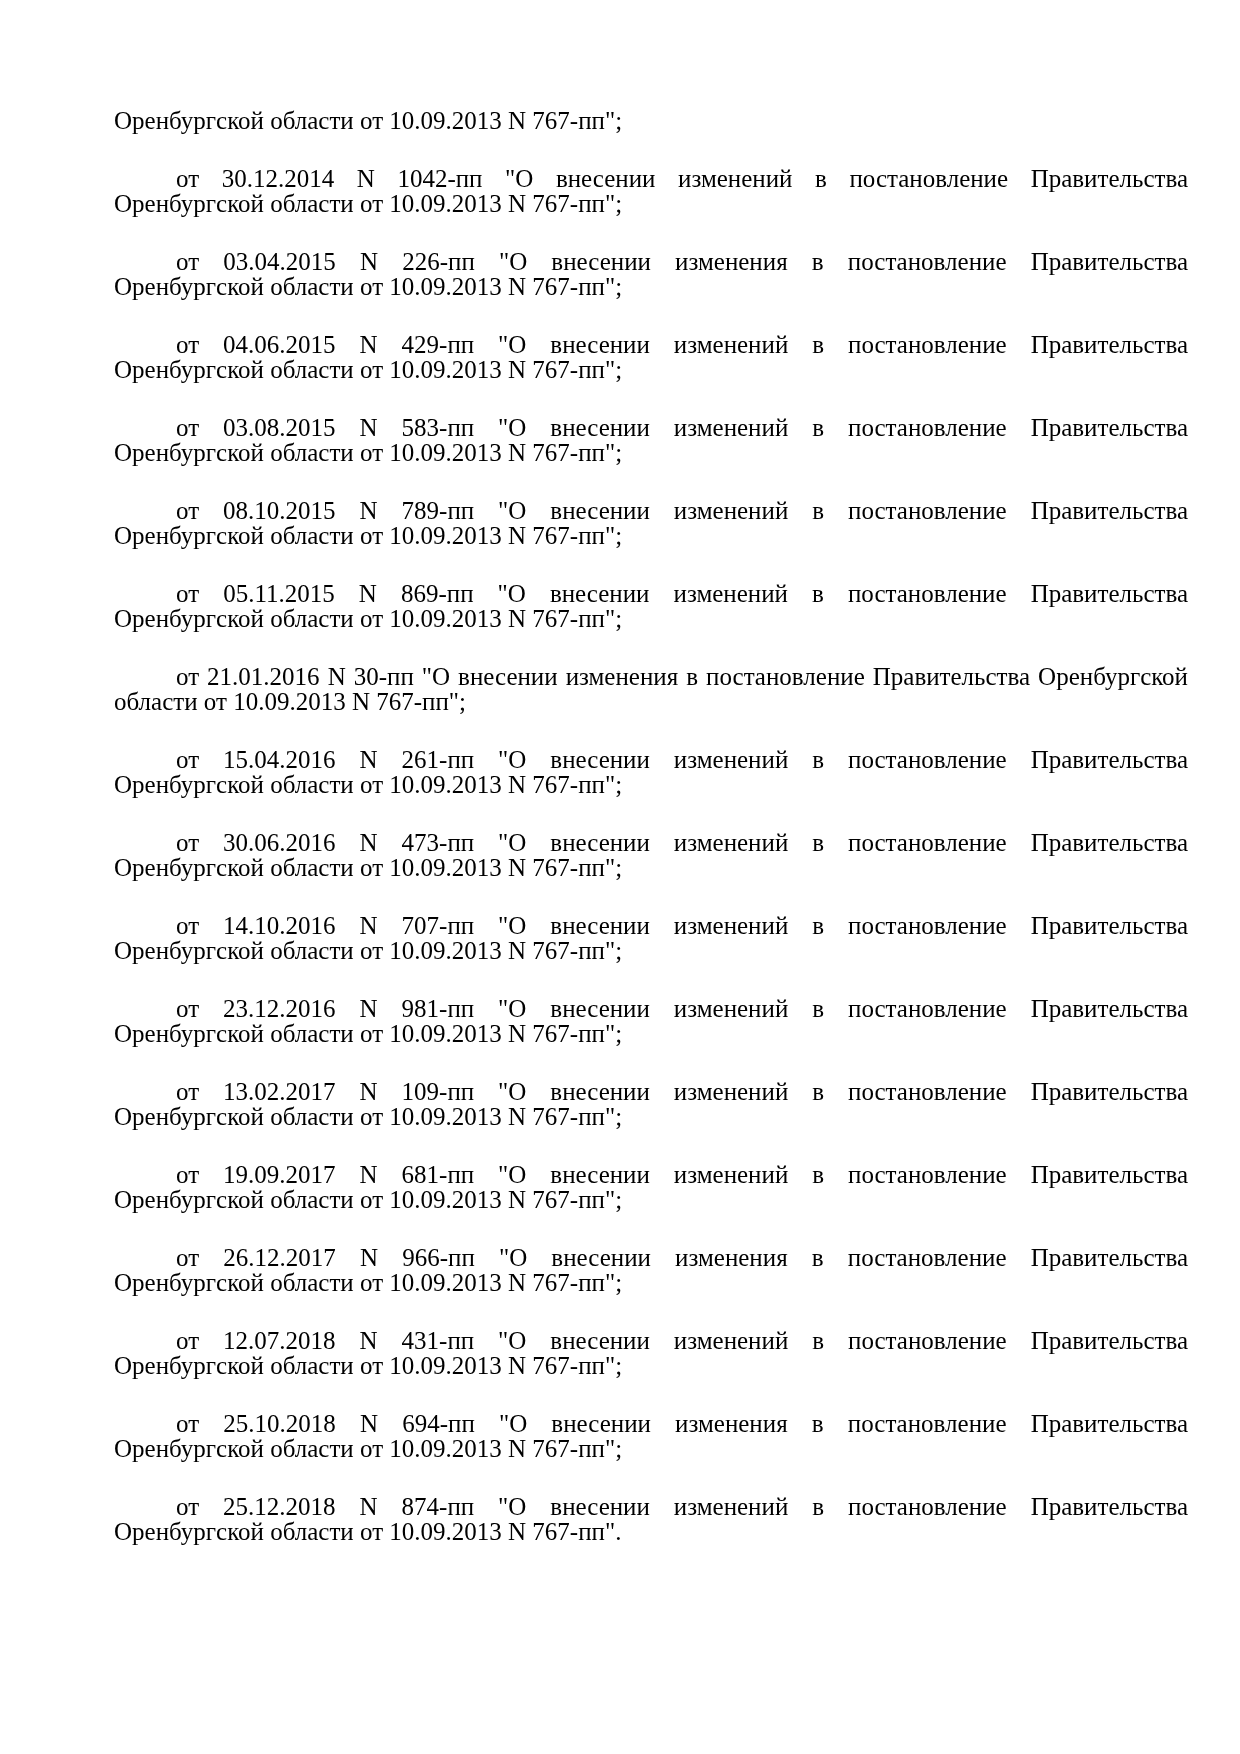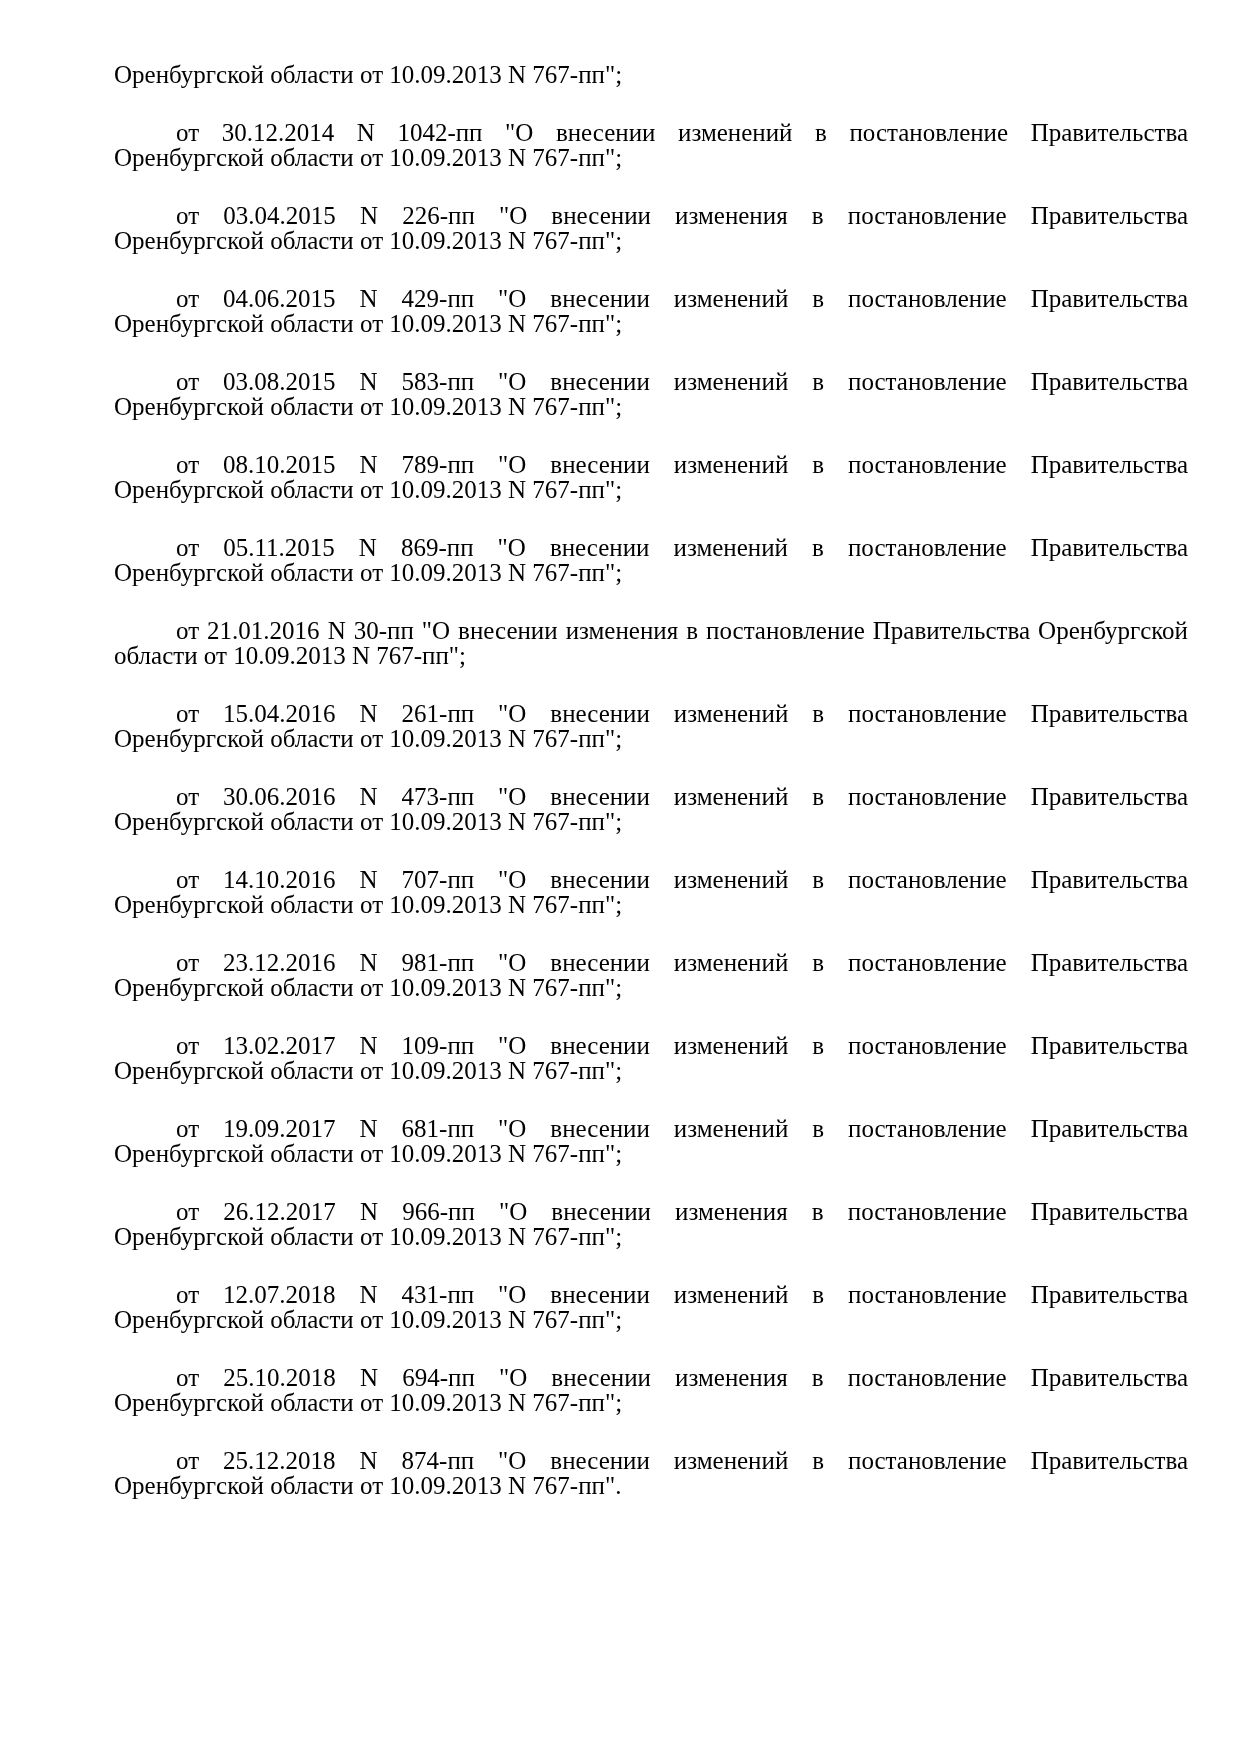--- a/index.html
+++ b/index.html
@@ -2,21 +2,21 @@
 <html lang="ru"><head>
 <meta charset="utf-8">
 <style>
   html, body { margin: 0; padding: 0; background: #ffffff; }
   .page {
     position: relative;
     width: 1240px;
     height: 1754px;
     background: #ffffff;
     box-sizing: border-box;
-    padding: 62px 52px 0 114px;
+    padding: 108px 52px 0 114px;
     font-family: "Liberation Serif", "DejaVu Serif", serif;
     font-size: 25px;
     color: #000000;
     overflow: hidden;
   }
   p.para {
     margin: 0 0 33px 0;
     line-height: 25px;
   }
   .ln { display: block; }

